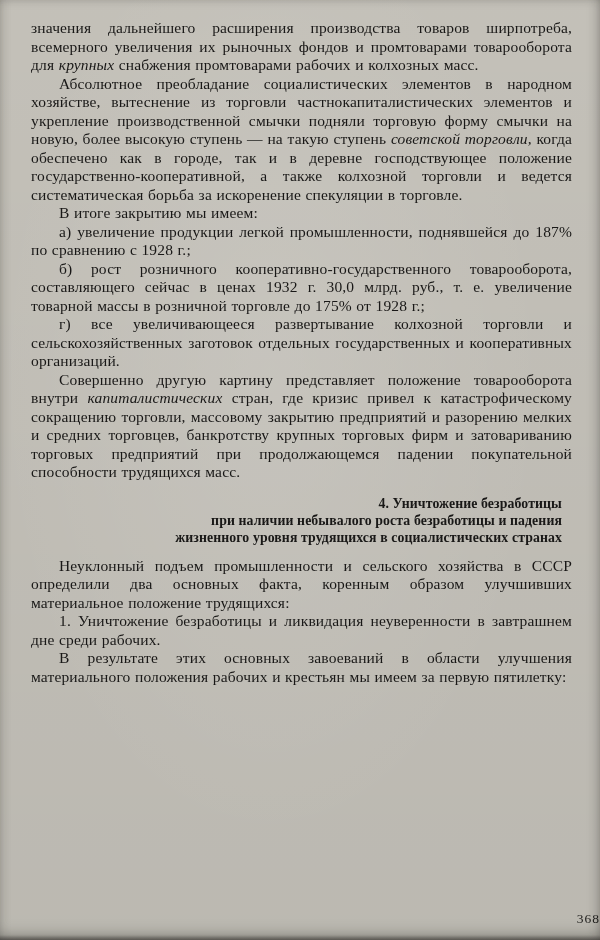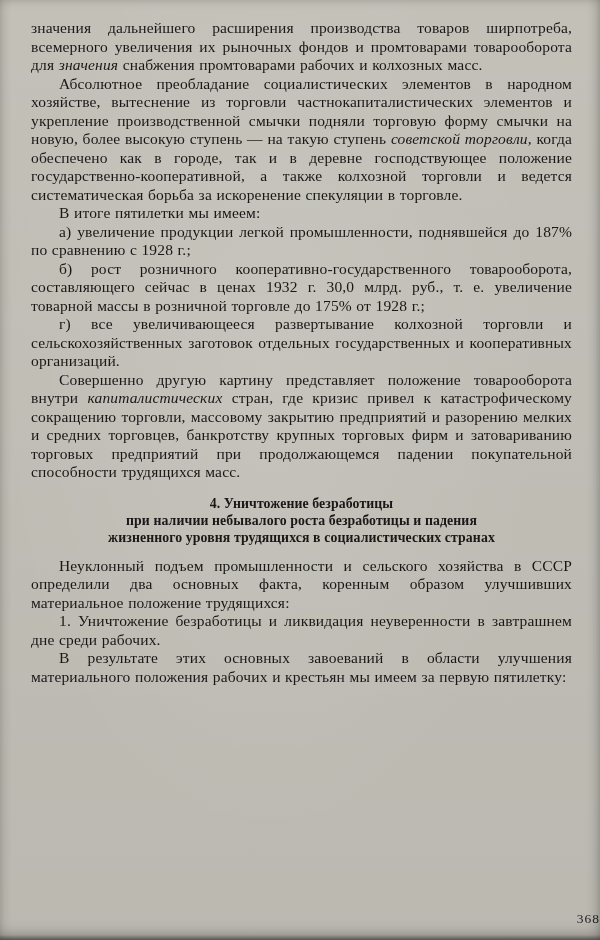--- a/index.html
+++ b/index.html
@@ -55,21 +55,21 @@
     word-spacing:0.5px;
   }
   .para.no-indent{
     text-indent:0;
   }
   .para i{
     font-style:italic;
   }
   .heading{
     margin:13px 10px 11px;
-    text-align:center;
+    text-align:right;
     font-weight:bold;
     font-size:13.8px;
     line-height:17px;
     letter-spacing:0.1px;
   }
   .page-number{
     position:absolute;
     left:0;
     right:0;
     bottom:13px;
@@ -77,23 +77,23 @@
     font-size:13.5px;
     letter-spacing:1px;
     color:#22211f;
   }
 </style>
 </head>
 <body>
 
 <div class="page">
   <div class="text-col">
-      <p class="para no-indent"><span>значения дальнейшего расширения производства товаров ширпотреба, всемерного увеличения их рыночных фондов и промтоварами товарооборота для </span><i>значения</i><span> снабжения промтоварами рабочих и колхозных масс.</span></p>
+      <p class="para no-indent"><span>значения дальнейшего расширения производства товаров ширпотреба, всемерного увеличения их рыночных фондов и промтоварами товарооборота для </span><i>крупных</i><span> снабжения промтоварами рабочих и колхозных масс.</span></p>
       <p class="para"><span>Абсолютное преобладание социалистических элементов в народном хозяйстве, вытеснение из торговли частнокапиталистических элементов и укрепление производственной смычки подняли торговую форму смычки на новую, более высокую ступень — на такую ступень </span><i>советской торговли,</i><span> когда обеспечено как в городе, так и в деревне господствующее положение государственно-кооперативной, а также колхозной торговли и ведется систематическая борьба за искоренение спекуляции в торговле.</span></p>
-      <p class="para"><span>В итоге пятилетки мы имеем:</span></p>
+      <p class="para"><span>В итоге закрытию мы имеем:</span></p>
       <p class="para"><span>а) увеличение продукции легкой промышленности, поднявшейся до 187% по сравнению с 1928 г.;</span></p>
       <p class="para"><span>б) рост розничного кооперативно-государственного товарооборота, составляющего сейчас в ценах 1932 г. 30,0 млрд. руб., т. е. увеличение товарной массы в розничной торговле до 175% от 1928 г.;</span></p>
       <p class="para"><span>г) все увеличивающееся развертывание колхозной торговли и сельскохозяйственных заготовок отдельных государственных и кооперативных организаций.</span></p>
       <p class="para"><span>Совершенно другую картину представляет положение товарооборота внутри </span><i>капиталистических</i><span> стран, где кризис привел к катастрофическому сокращению торговли, массовому закрытию предприятий и разорению мелких и средних торговцев, банкротству крупных торговых фирм и затовариванию торговых предприятий при продолжающемся падении покупательной способности трудящихся масс.</span></p>
       <div class="heading">
         <div>4. Уничтожение безработицы</div>
         <div>при наличии небывалого роста безработицы и падения</div>
         <div>жизненного уровня трудящихся  в социалистических странах</div>
       </div>
       <p class="para"><span>Неуклонный подъем промышленности и сельского хозяйства в СССР определили два основных факта, коренным образом улучшивших материальное положение трудящихся:</span></p>

